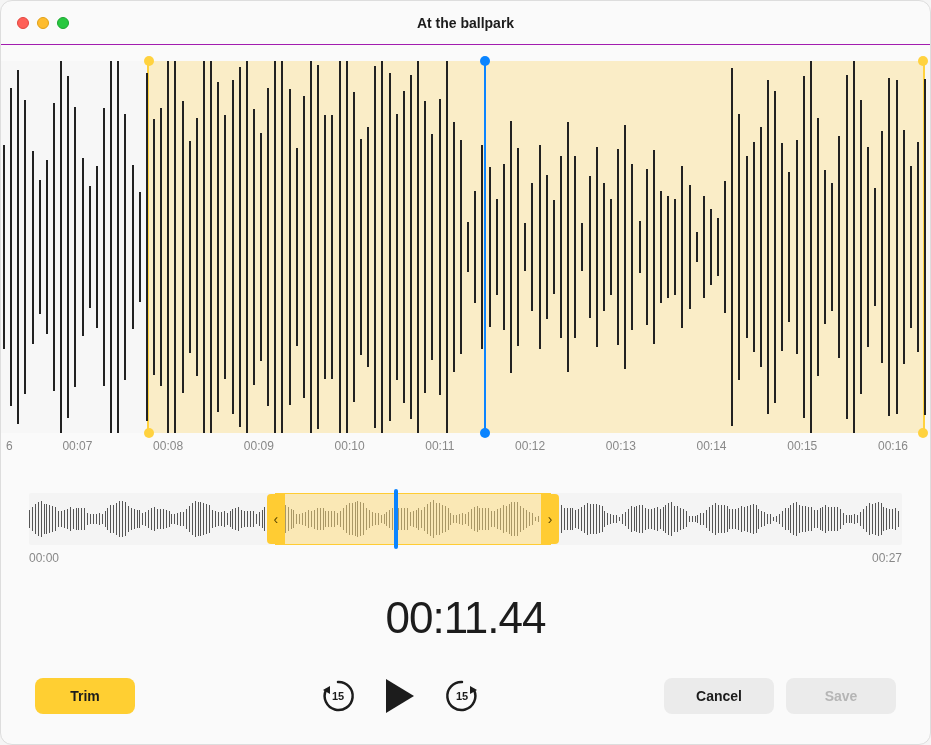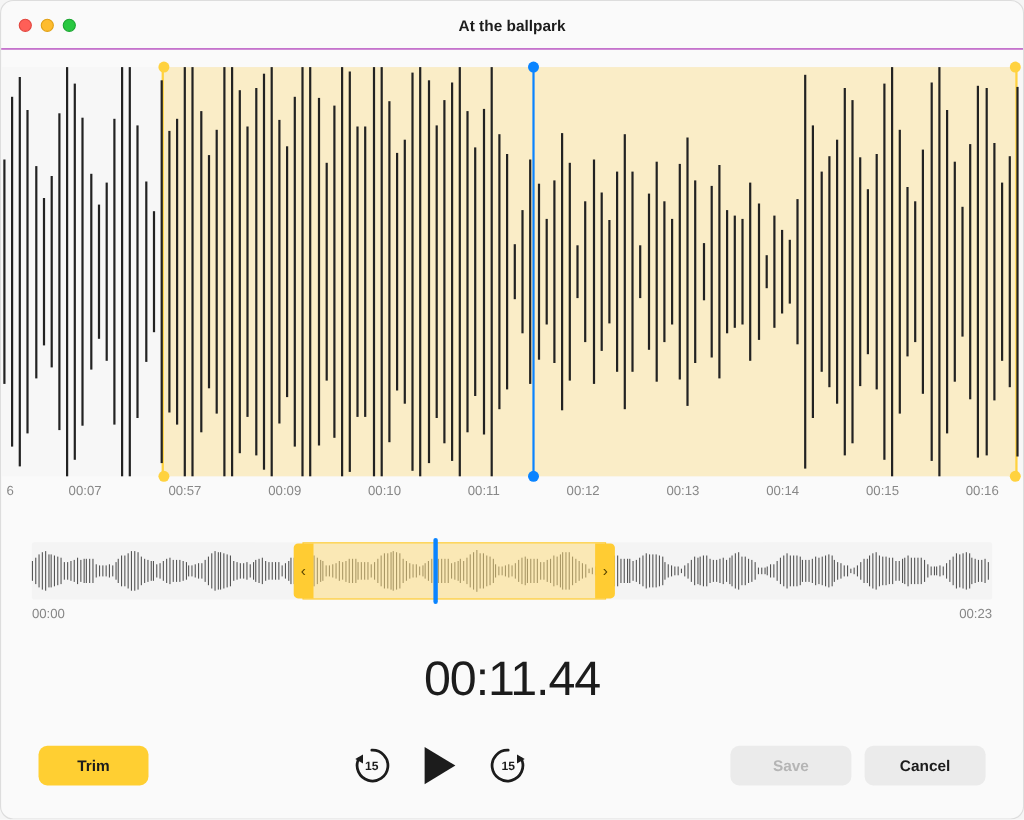--- a/index.html
+++ b/index.html
@@ -363,21 +363,21 @@
         <div class="bar" style="height: 43.661%;"></div>
         <div class="bar" style="height: 56.2472%;"></div>
         <div class="bar" style="height: 90.2842%;"></div>
       </div>
     <div class="playhead-main" id="main-playhead" style="left: 51.9608%;"></div>
   </div>
 
   <div class="ruler" id="ruler">
       <span>6</span>
       <span>00:07</span>
-      <span>00:57</span>
+      <span>00:08</span>
       <span>00:09</span>
       <span>00:10</span>
       <span>00:11</span>
       <span>00:12</span>
       <span>00:13</span>
       <span>00:14</span>
       <span>00:15</span>
       <span>00:16</span>
     </div>
 
@@ -685,21 +685,21 @@
         <div class="mb" style="height: 38.0468%;"></div>
       </div>
     <div class="ov-selection" id="ov-sel" style="left: 28.1481%; right: 40.1852%;">
       <div class="ov-handle left">‹</div>
       <div class="ov-handle right">›</div>
     </div>
     <div class="ov-playhead" id="ov-playhead" style="left: 41.8519%;"></div>
   </div>
   <div class="overview-labels">
     <span>00:00</span>
-    <span>00:23</span>
+    <span>00:27</span>
   </div>
 
   <div class="big-time">00:11.44</div>
 
   <div class="toolbar">
     <div class="btn-group">
       <button class="btn yellow">Trim</button>
     </div>
 
     <div class="transport">
@@ -716,18 +716,18 @@
       <button class="skip-btn skip">
         <svg width="36" height="36" viewBox="0 0 36 36">
           <path d="M18 4 A14 14 0 1 0 30 12" fill="none" stroke="#1c1c1c" stroke-width="2.5" stroke-linecap="round"></path>
           <polygon points="33,12 26,8 26,16" fill="#1c1c1c"></polygon>
           <text x="18" y="22" text-anchor="middle" font-size="11" font-weight="600" fill="#1c1c1c">15</text>
         </svg>
       </button>
     </div>
 
     <div class="btn-group">
+      <button class="btn grey">Cancel</button>
       <button class="btn grey disabled">Save</button>
-      <button class="btn grey">Cancel</button>
     </div>
   </div>
 
 </div>
 
 </body></html>

